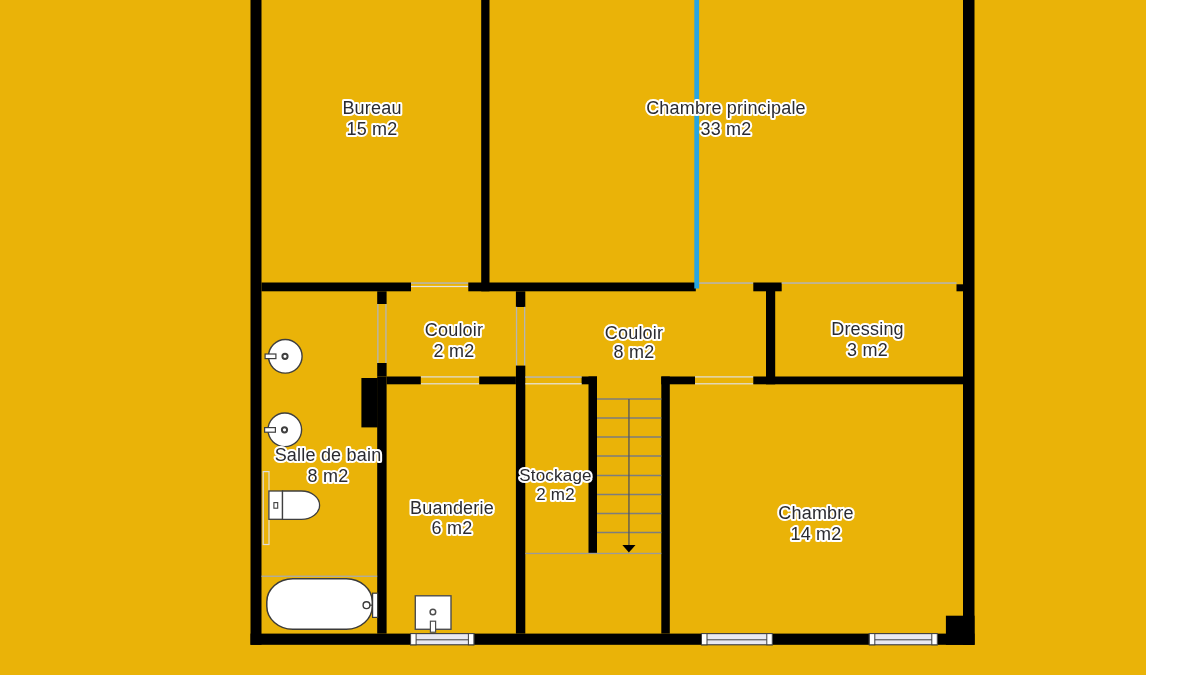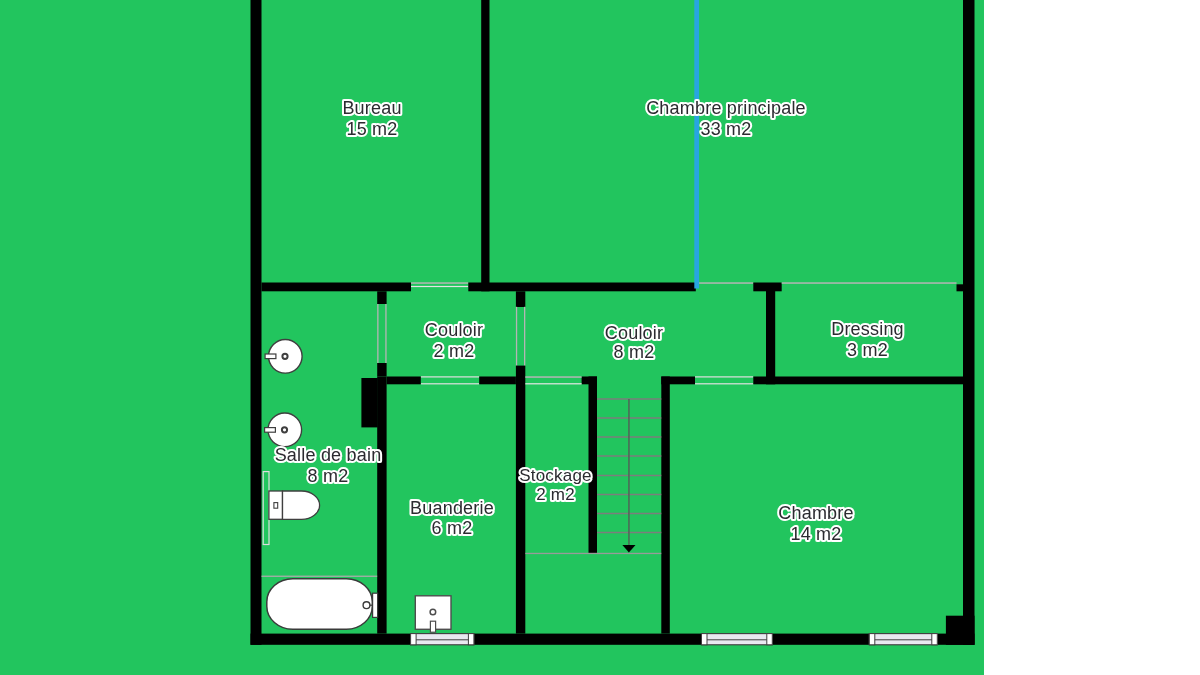--- a/index.html
+++ b/index.html
@@ -1,16 +1,16 @@
 <!DOCTYPE html>
 <html><head>
 <meta charset="utf-8">
 <style>
   html,body{margin:0;padding:0;background:#fff;}
-  #plan{position:relative;width:984px;height:675px;background:#22c55e;overflow:hidden;}
+  #plan{position:relative;width:1146px;height:675px;background:#eab308;overflow:hidden;}
   svg{display:block;}
   text{font-family:"Liberation Sans",sans-serif;fill:#2b2b30;stroke:#ffffff;stroke-width:4px;paint-order:stroke;stroke-linejoin:round;text-anchor:middle;}
 </style>
 </head>
 <body>
 
 <div id="plan">
 <svg width="1200" height="675" viewBox="0 0 1200 675" xmlns="http://www.w3.org/2000/svg">
 
 <rect x="250.5" y="0" width="11" height="644.8" fill="#000"></rect>

